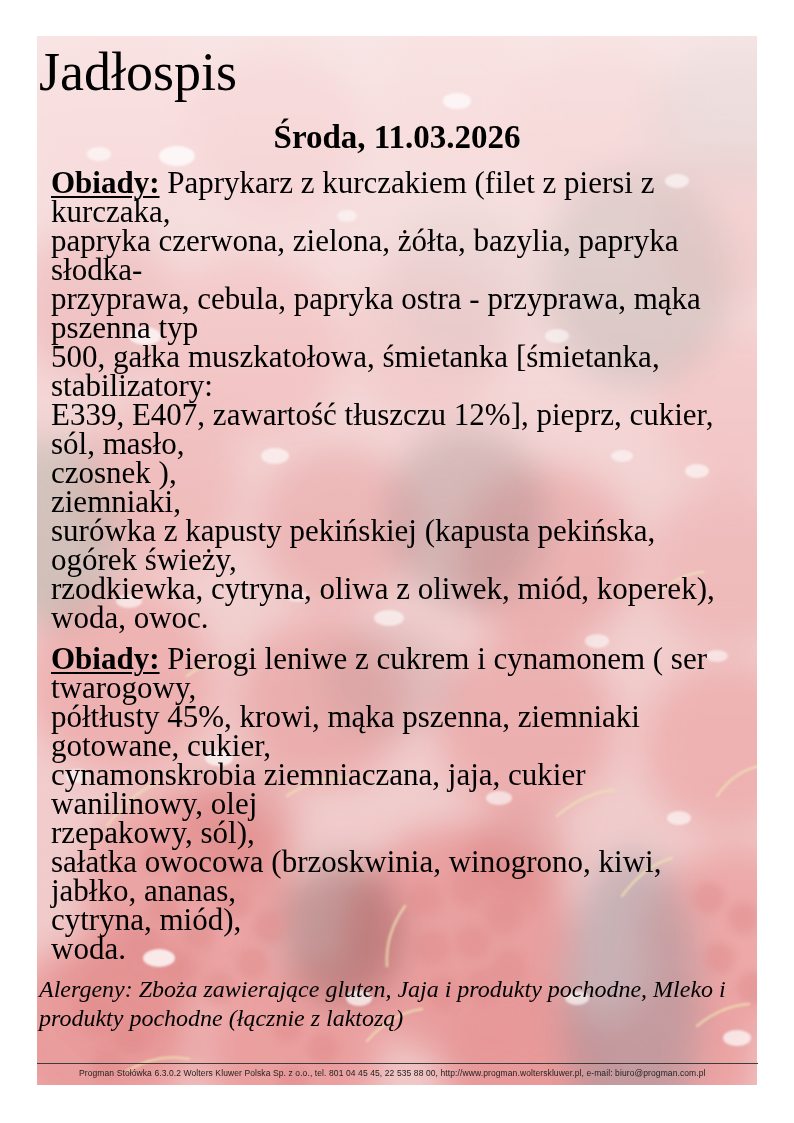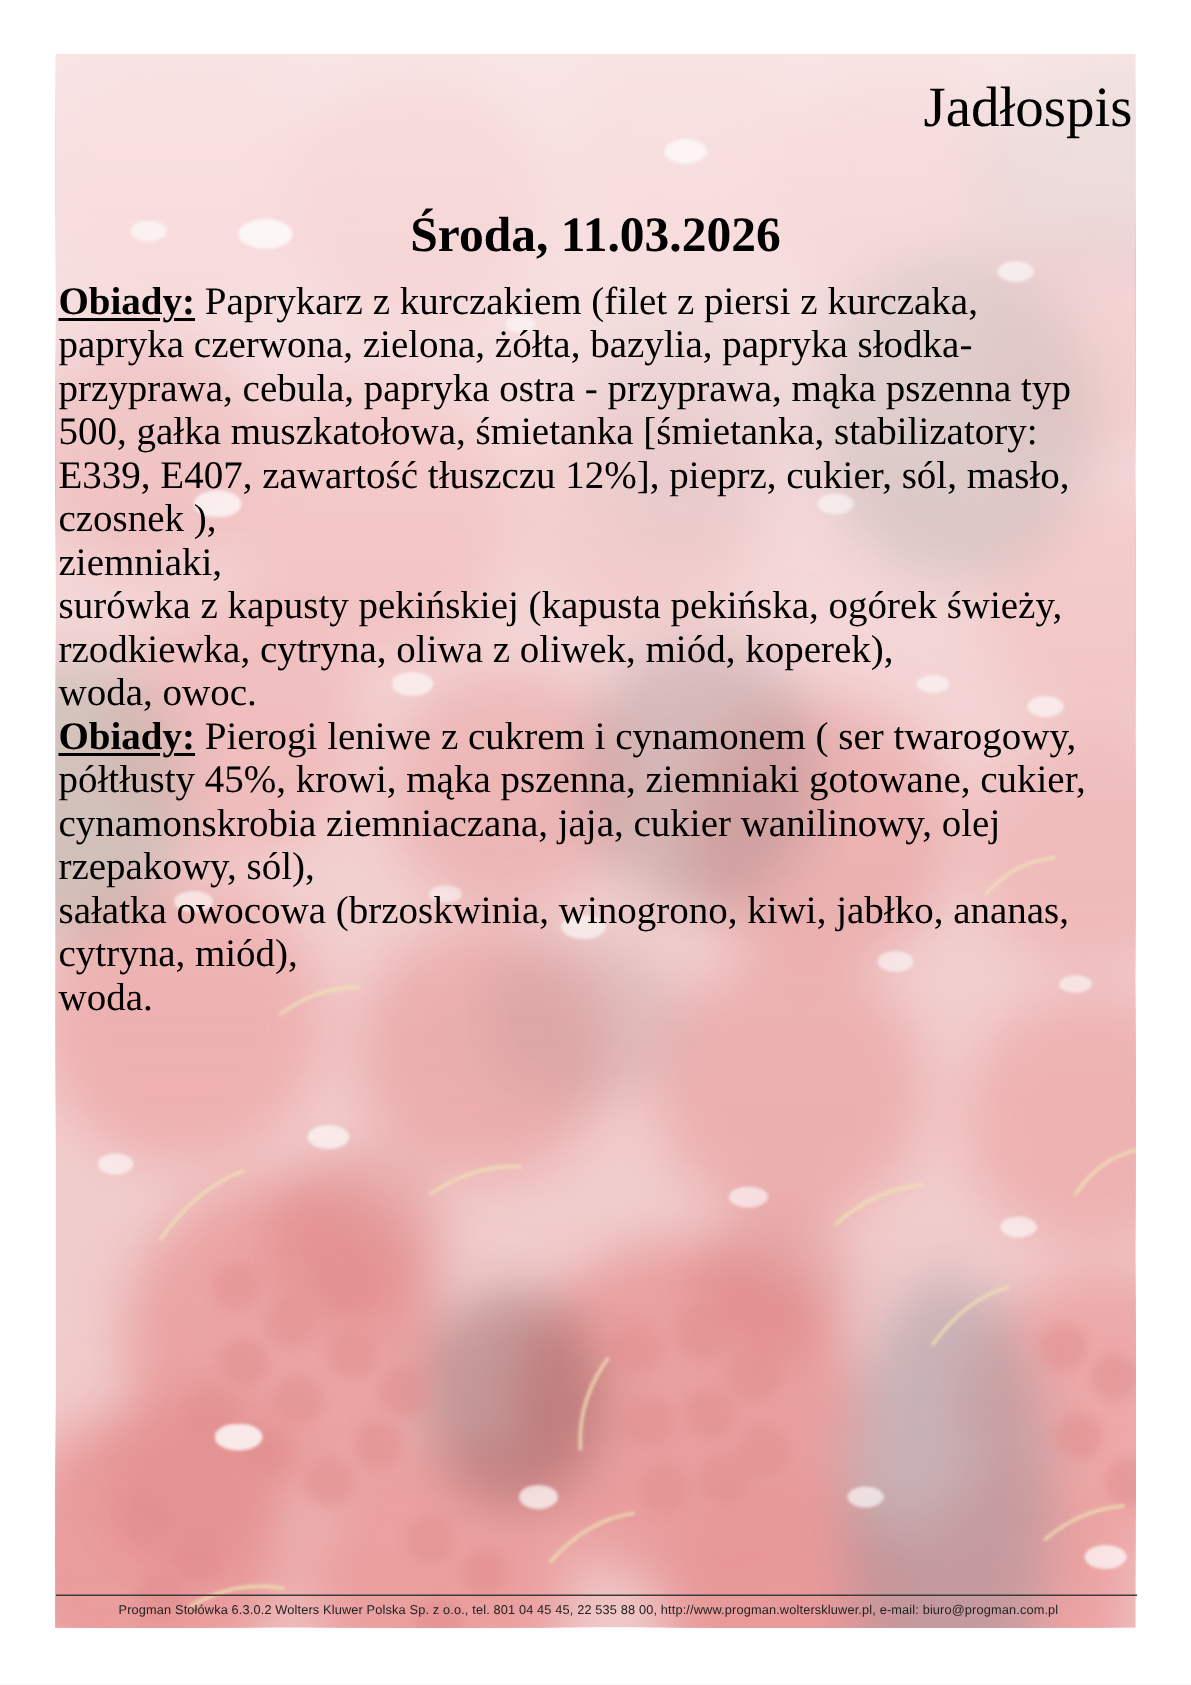--- a/index.html
+++ b/index.html
@@ -26,32 +26,32 @@
       rgba(255,255,255,.08) 62%,
       rgba(255,255,255,0) 100%);
   }
   
   .content{
     position:absolute;left:37px;top:36px;width:720px;
     padding:0 2px;box-sizing:border-box;
   }
   .title{
     margin:5px 0 0;
-    font-size:38px;line-height:62px;
-    font-weight:normal;text-align:right;
+    font-size:54px;line-height:62px;
+    font-weight:normal;text-align:left;
   }
   .date{
-    margin:35px 0 10px;
+    margin:15px 0 10px;
     font-size:33px;line-height:38px;
     font-weight:bold;text-align:center;
   }
   .date2{margin:85px 0 7px;}
   .meal{
-    margin:0;
-    font-size:26px;line-height:29px;
+    margin:12px;
+    font-size:31px;line-height:29px;
     white-space:pre-line;
   }
   .meal .label{
     font-weight:bold;
     text-decoration:underline;
     text-decoration-thickness:2px;
     text-underline-offset:3px;
   }
   .allergens{
     margin:0;
@@ -212,19 +212,21 @@
     </section>
 
     <section>
       <p class="meal"><span class="label">Obiady:</span><span> Pierogi leniwe z cukrem i cynamonem ( ser twarogowy,
 półtłusty 45%, krowi, mąka pszenna, ziemniaki gotowane, cukier,
 cynamonskrobia ziemniaczana, jaja, cukier wanilinowy, olej
 rzepakowy, sól),
 sałatka owocowa (brzoskwinia, winogrono, kiwi, jabłko, ananas,
 cytryna, miód),
 woda.</span></p>
+      <p class="allergens">Alergeny: Zboża zawierające gluten, Jaja i produkty pochodne, Mleko i
+produkty pochodne (łącznie z laktozą)</p>
     </section>
   </div>
 
   <div class="footer-rule"></div>
   <div class="footer-text">Progman Stołówka 6.3.0.2 Wolters Kluwer Polska Sp. z o.o., tel. 801 04 45 45, 22 535 88 00, http://www.progman.wolterskluwer.pl, e-mail: biuro@progman.com.pl</div>
 
 </div>
 
 </body></html>

